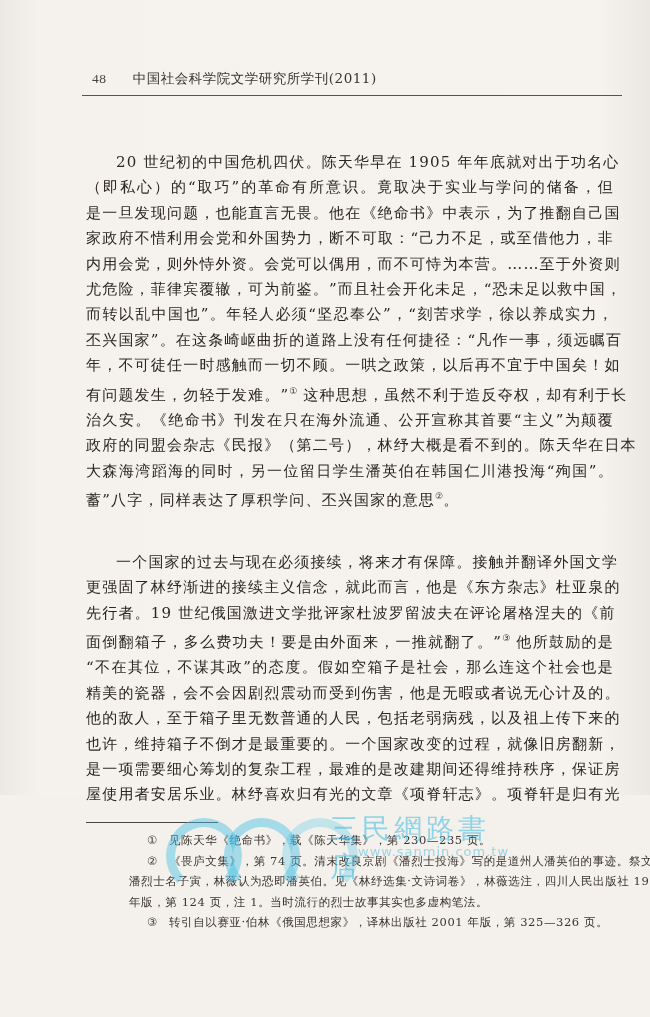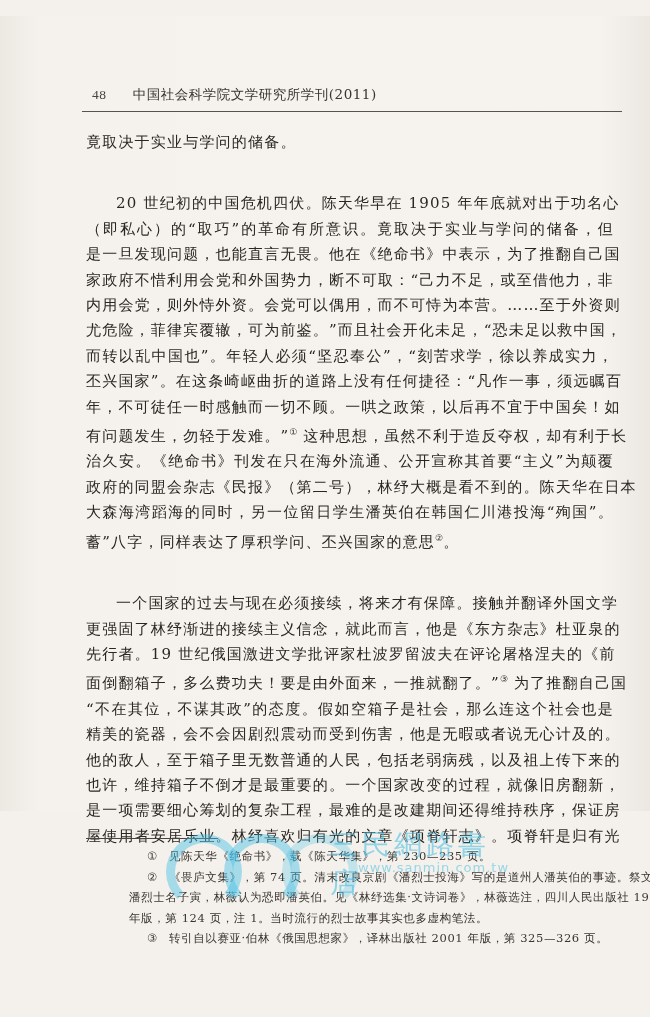--- a/index.html
+++ b/index.html
@@ -10,21 +10,21 @@
       width: 650px;
       height: 1017px;
       background: #f4f1ec;
       position: relative;
       overflow: hidden;
       font-family: "DejaVu Serif", "Liberation Serif", serif;
       color: #2b2623;
     }
     .page {
       position: absolute;
-      left: 0; top: 16px;
+      left: 0; top: 0;
       width: 650px; height: 795px;
       background: linear-gradient(90deg, #ece8e2 0px, #f5f2ed 40px, #f6f3ee 600px, #ebe7e1 650px);
     }
     .header {
       position: absolute;
       left: 92px;
       top: 70px;
       width: 520px;
       font-size: 13.5px;
       letter-spacing: 0.5px;
@@ -149,39 +149,38 @@
 
 <div class="page">
 
   <div class="header">
     <span class="page-num">48</span>
     <span>中国社会科学院文学研究所学刊(2011)</span>
   </div>
   <div class="header-rule"></div>
 
   <div class="body-text">
-    <span class="line last">竟取决于实业与学问的储备。</span>
     <span class="line first-indent">20 世纪初的中国危机四伏。陈天华早在 1905 年年底就对出于功名心</span>
     <span class="line">（即私心）的“取巧”的革命有所意识。竟取决于实业与学问的储备，但</span>
     <span class="line">是一旦发现问题，也能直言无畏。他在《绝命书》中表示，为了推翻自己国</span>
     <span class="line">家政府不惜利用会党和外国势力，断不可取：“己力不足，或至借他力，非</span>
     <span class="line">内用会党，则外恃外资。会党可以偶用，而不可恃为本营。……至于外资则</span>
     <span class="line">尤危险，菲律宾覆辙，可为前鉴。”而且社会开化未足，“恐未足以救中国，</span>
     <span class="line">而转以乱中国也”。年轻人必须“坚忍奉公”，“刻苦求学，徐以养成实力，</span>
     <span class="line">丕兴国家”。在这条崎岖曲折的道路上没有任何捷径：“凡作一事，须远瞩百</span>
     <span class="line">年，不可徒任一时感触而一切不顾。一哄之政策，以后再不宜于中国矣！如</span>
     <span class="line"><span>有问题发生，勿轻于发难。”</span><sup class="fn">①</sup> <span>这种思想，虽然不利于造反夺权，却有利于长</span></span>
     <span class="line">治久安。《绝命书》刊发在只在海外流通、公开宣称其首要“主义”为颠覆</span>
     <span class="line">政府的同盟会杂志《民报》（第二号），林纾大概是看不到的。陈天华在日本</span>
     <span class="line">大森海湾蹈海的同时，另一位留日学生潘英伯在韩国仁川港投海“殉国”。</span>
     <span class="line last"><span>蓄”八字，同样表达了厚积学问、丕兴国家的意思</span><sup class="fn">②</sup><span>。</span></span>
     <span class="line first-indent">一个国家的过去与现在必须接续，将来才有保障。接触并翻译外国文学</span>
     <span class="line">更强固了林纾渐进的接续主义信念，就此而言，他是《东方杂志》杜亚泉的</span>
     <span class="line">先行者。19 世纪俄国激进文学批评家杜波罗留波夫在评论屠格涅夫的《前</span>
-    <span class="line"><span>面倒翻箱子，多么费功夫！要是由外面来，一推就翻了。”</span><sup class="fn">③</sup> <span>为了推翻自己国</span></span>
+    <span class="line"><span>面倒翻箱子，多么费功夫！要是由外面来，一推就翻了。”</span><sup class="fn">③</sup> <span>他所鼓励的是</span></span>
     <span class="line">“不在其位，不谋其政”的态度。假如空箱子是社会，那么连这个社会也是</span>
     <span class="line">精美的瓷器，会不会因剧烈震动而受到伤害，他是无暇或者说无心计及的。</span>
     <span class="line">他的敌人，至于箱子里无数普通的人民，包括老弱病残，以及祖上传下来的</span>
     <span class="line">也许，维持箱子不倒才是最重要的。一个国家改变的过程，就像旧房翻新，</span>
     <span class="line">是一项需要细心筹划的复杂工程，最难的是改建期间还得维持秩序，保证房</span>
     <span class="line">屋使用者安居乐业。林纾喜欢归有光的文章《项脊轩志》。项脊轩是归有光</span>
   </div>
 
   <div class="footnote-rule"></div>
 

